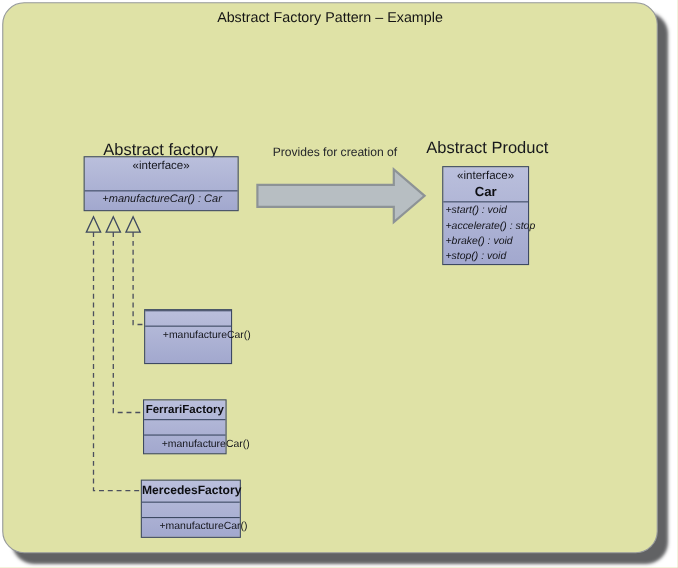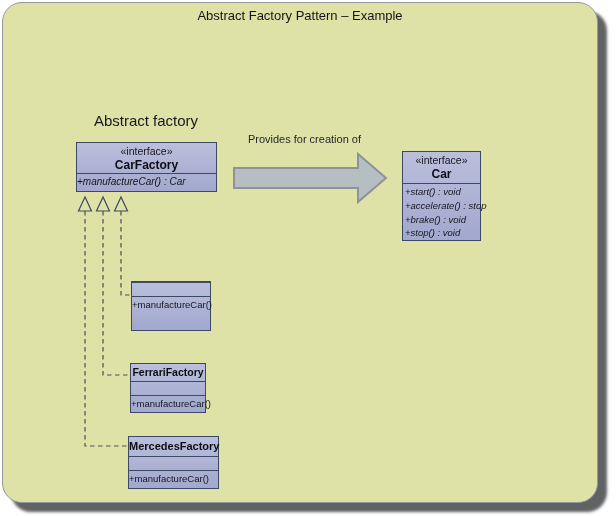--- a/index.html
+++ b/index.html
@@ -31,62 +31,62 @@
   .uml-box{
     position:absolute;box-sizing:border-box;
     background:linear-gradient(#babfdc,#a2a8ce);
     border:1.4px solid #3d4963;
   }
   .uml-hdr{text-align:center;}
   .uml-stereo{font-size:10.5px;line-height:13px;padding-top:2px;color:#15161c;}
   .uml-name{font-size:12px;line-height:15px;font-weight:bold;color:#0d0e12;}
   .uml-sec{border-top:1.2px solid #3d4963;box-sizing:border-box;}
   .uml-method{
-    font-size:10px;line-height:15px;padding-left:0;white-space:nowrap;
+    font-size:10px;line-height:15px;padding-left:16px;white-space:nowrap;
     color:#15161c;
   }
   .italic{font-style:italic;}
   .small-name .uml-name{font-size:10.5px;line-height:16px;}
   .mini-method{font-size:9.5px;line-height:15px;}
   .car-methods{padding:1px 0 0 2px;}
   .car-methods div{
     font-size:9.5px;line-height:13.8px;font-style:italic;white-space:nowrap;
     color:#15161c;
   }
   .connector-layer{position:absolute;left:0;top:0;pointer-events:none;}
 </style>
 </head>
 <body>
 
 <div class="slide">
 
   <div class="slide-title">Abstract Factory Pattern – Example</div>
 
-  <div class="section-label" style="left:58px;top:109px;width:170px;">Abstract factory</div>
+  <div class="section-label" style="left:58px;top:125px;width:170px;">Abstract factory</div>
 
+  <div class="section-label" style="left:379px;top:123px;width:122px;">Abstract Product</div>
 
   <div class="arrow-caption">Provides for creation of</div>
 
   <svg class="connector-layer" width="596" height="501" viewBox="0 0 596 501">
 
     <polygon points="231,165 355,165 355,151 383,175 355,199 355,185 231,185" fill="#b7bec2" stroke="#8d9396" stroke-width="2"></polygon>
 
     <polygon points="82,194 75.5,208 88.5,208" fill="#dfe2a6" stroke="#3f4a60" stroke-width="1.2"></polygon>
     <polygon points="100,194 93.5,208 106.5,208" fill="#dfe2a6" stroke="#3f4a60" stroke-width="1.2"></polygon>
     <polygon points="118,194 111.5,208 124.5,208" fill="#dfe2a6" stroke="#3f4a60" stroke-width="1.2"></polygon>
 
     <polyline points="118,208 118,292 128,292" fill="none" stroke="#4b4f5e" stroke-width="1.2" stroke-dasharray="4.5,3.5"></polyline>
     <polyline points="100,208 100,372 127,372" fill="none" stroke="#4b4f5e" stroke-width="1.2" stroke-dasharray="4.5,3.5"></polyline>
     <polyline points="82,208 82,443 125,443" fill="none" stroke="#4b4f5e" stroke-width="1.2" stroke-dasharray="4.5,3.5"></polyline>
   </svg>
 
   <div class="uml-box" style="left:73px;top:139px;width:141px;height:50px;">
     <div class="uml-hdr" style="height:30px;">
       <div class="uml-stereo">«interface»</div>
-      <div class="uml-name">CarFactory</div>
     </div>
     <div class="uml-sec uml-method italic">+manufactureCar() : Car</div>
   </div>
 
   <div class="uml-box" style="left:399px;top:148px;width:79px;height:90px;">
     <div class="uml-hdr" style="height:31px;">
       <div class="uml-stereo">«interface»</div>
       <div class="uml-name">Car</div>
     </div>
     <div class="uml-sec car-methods" style="height:56px;">

